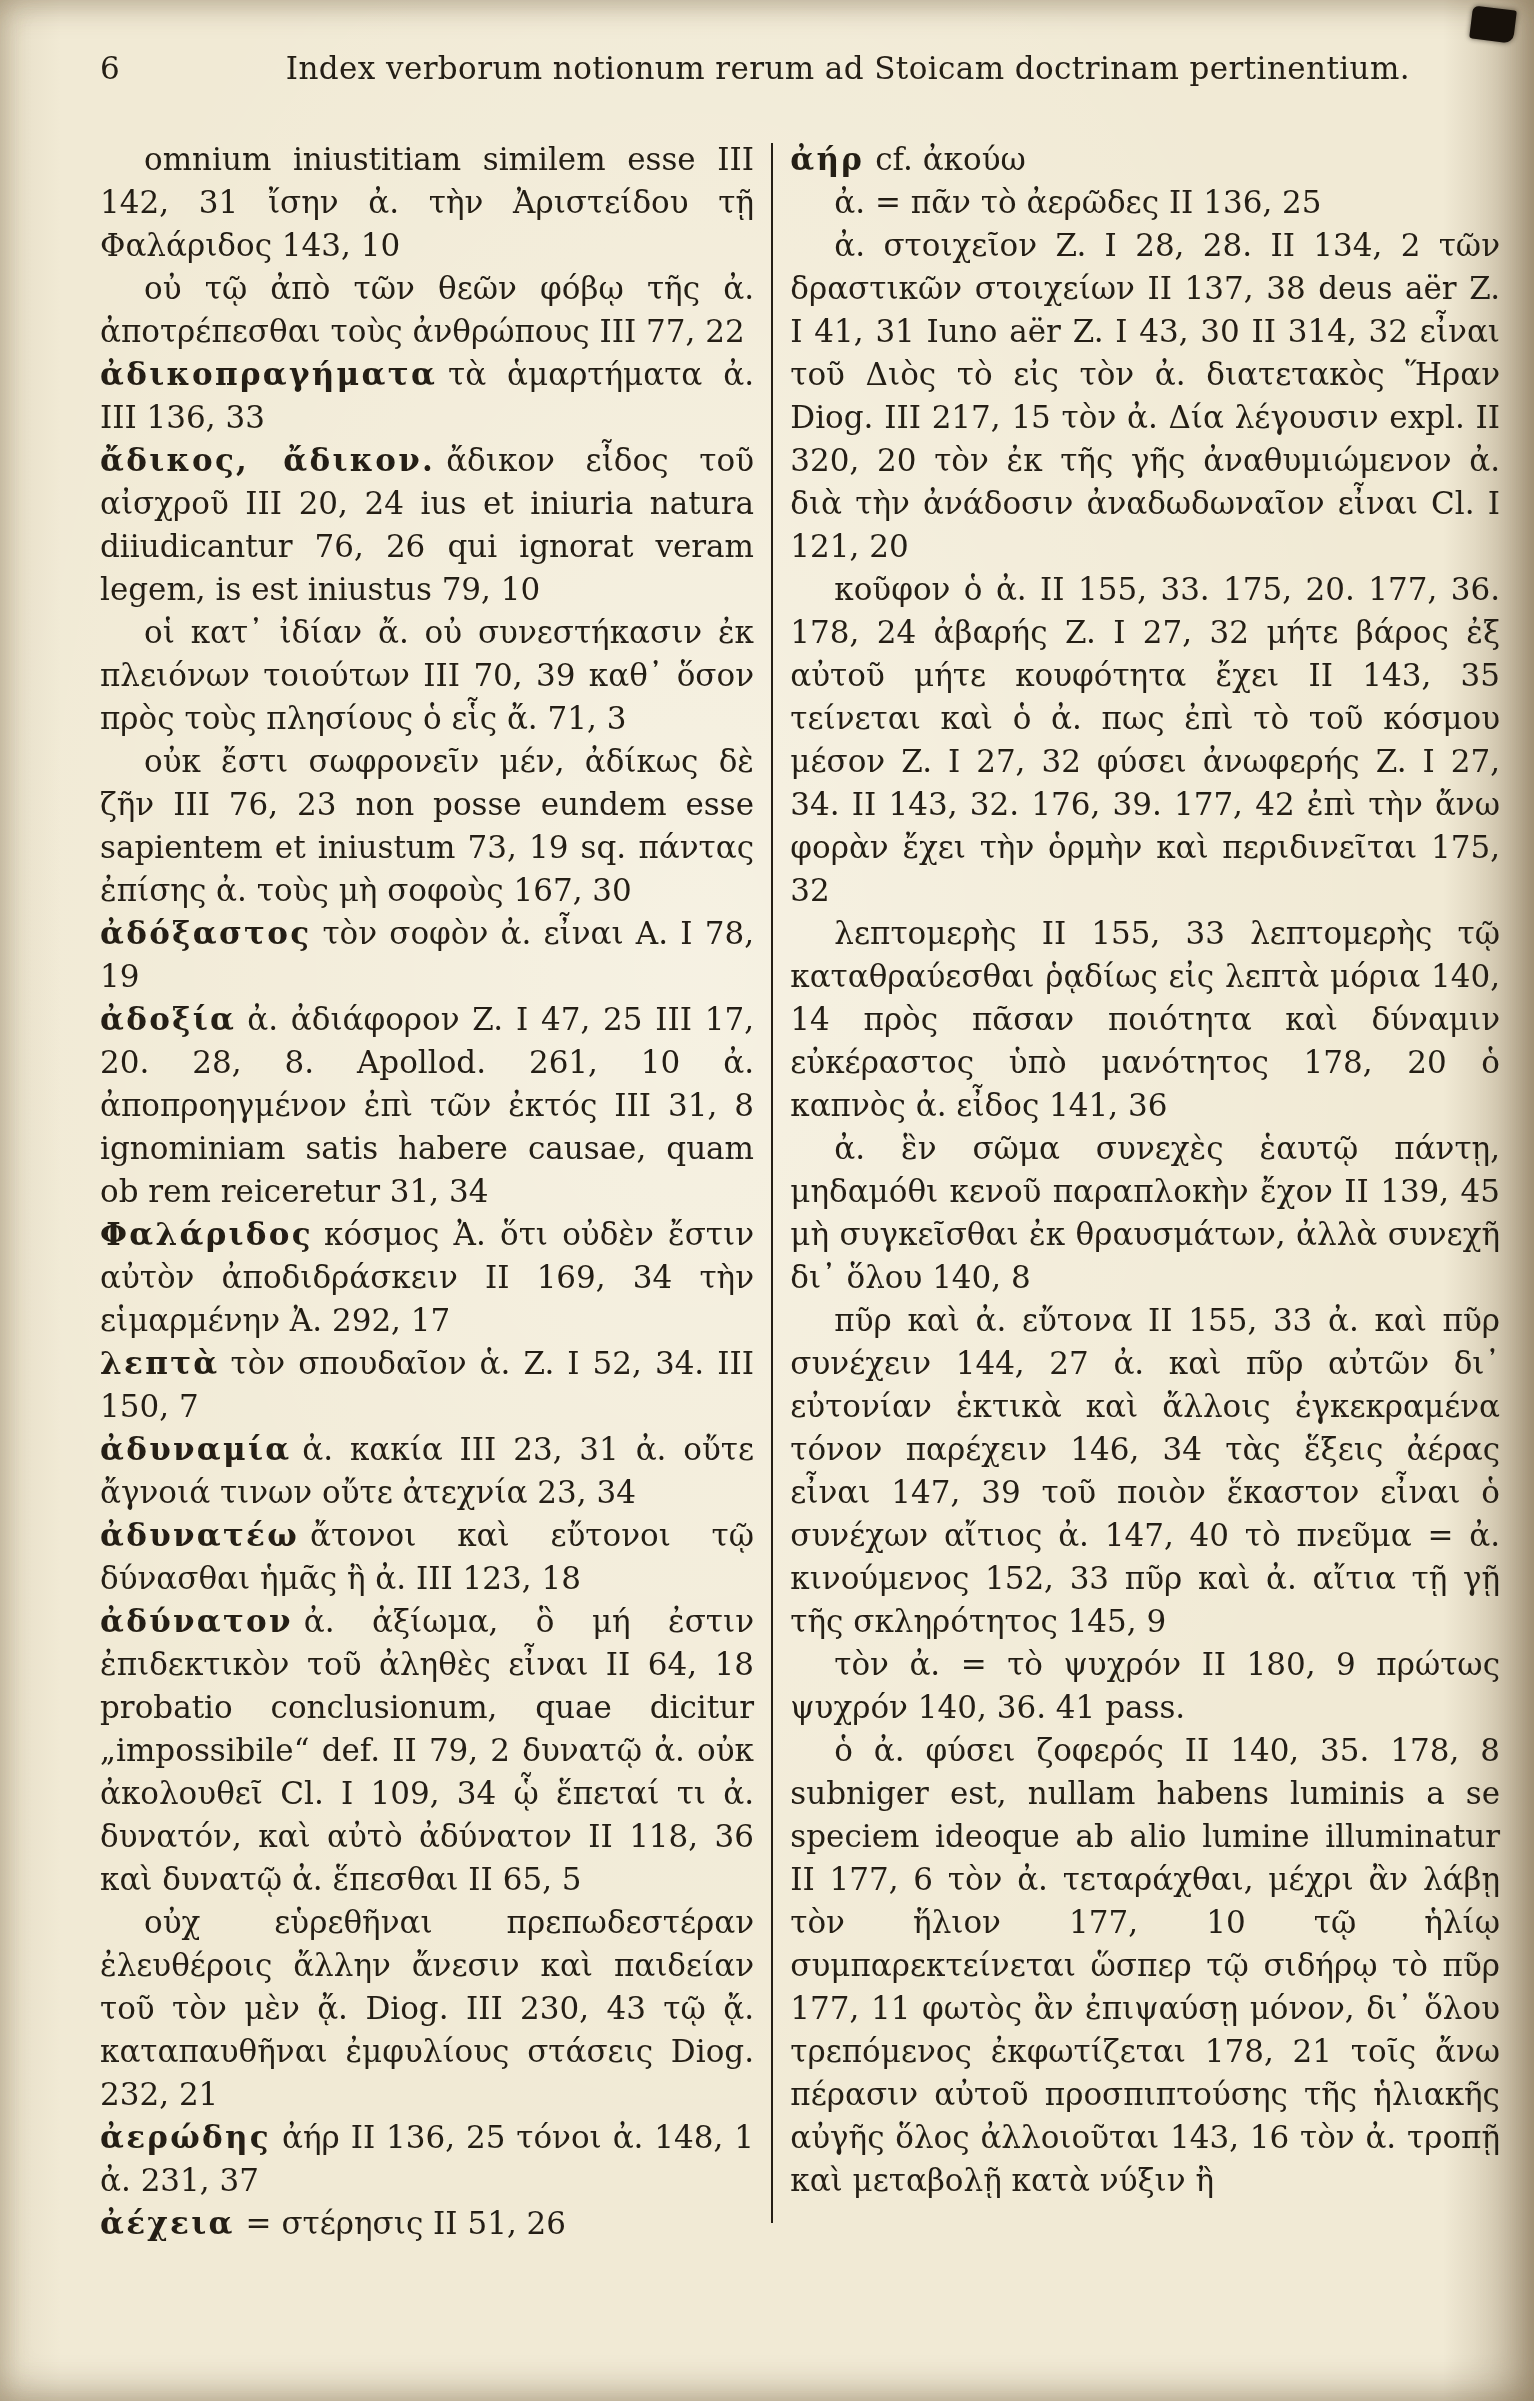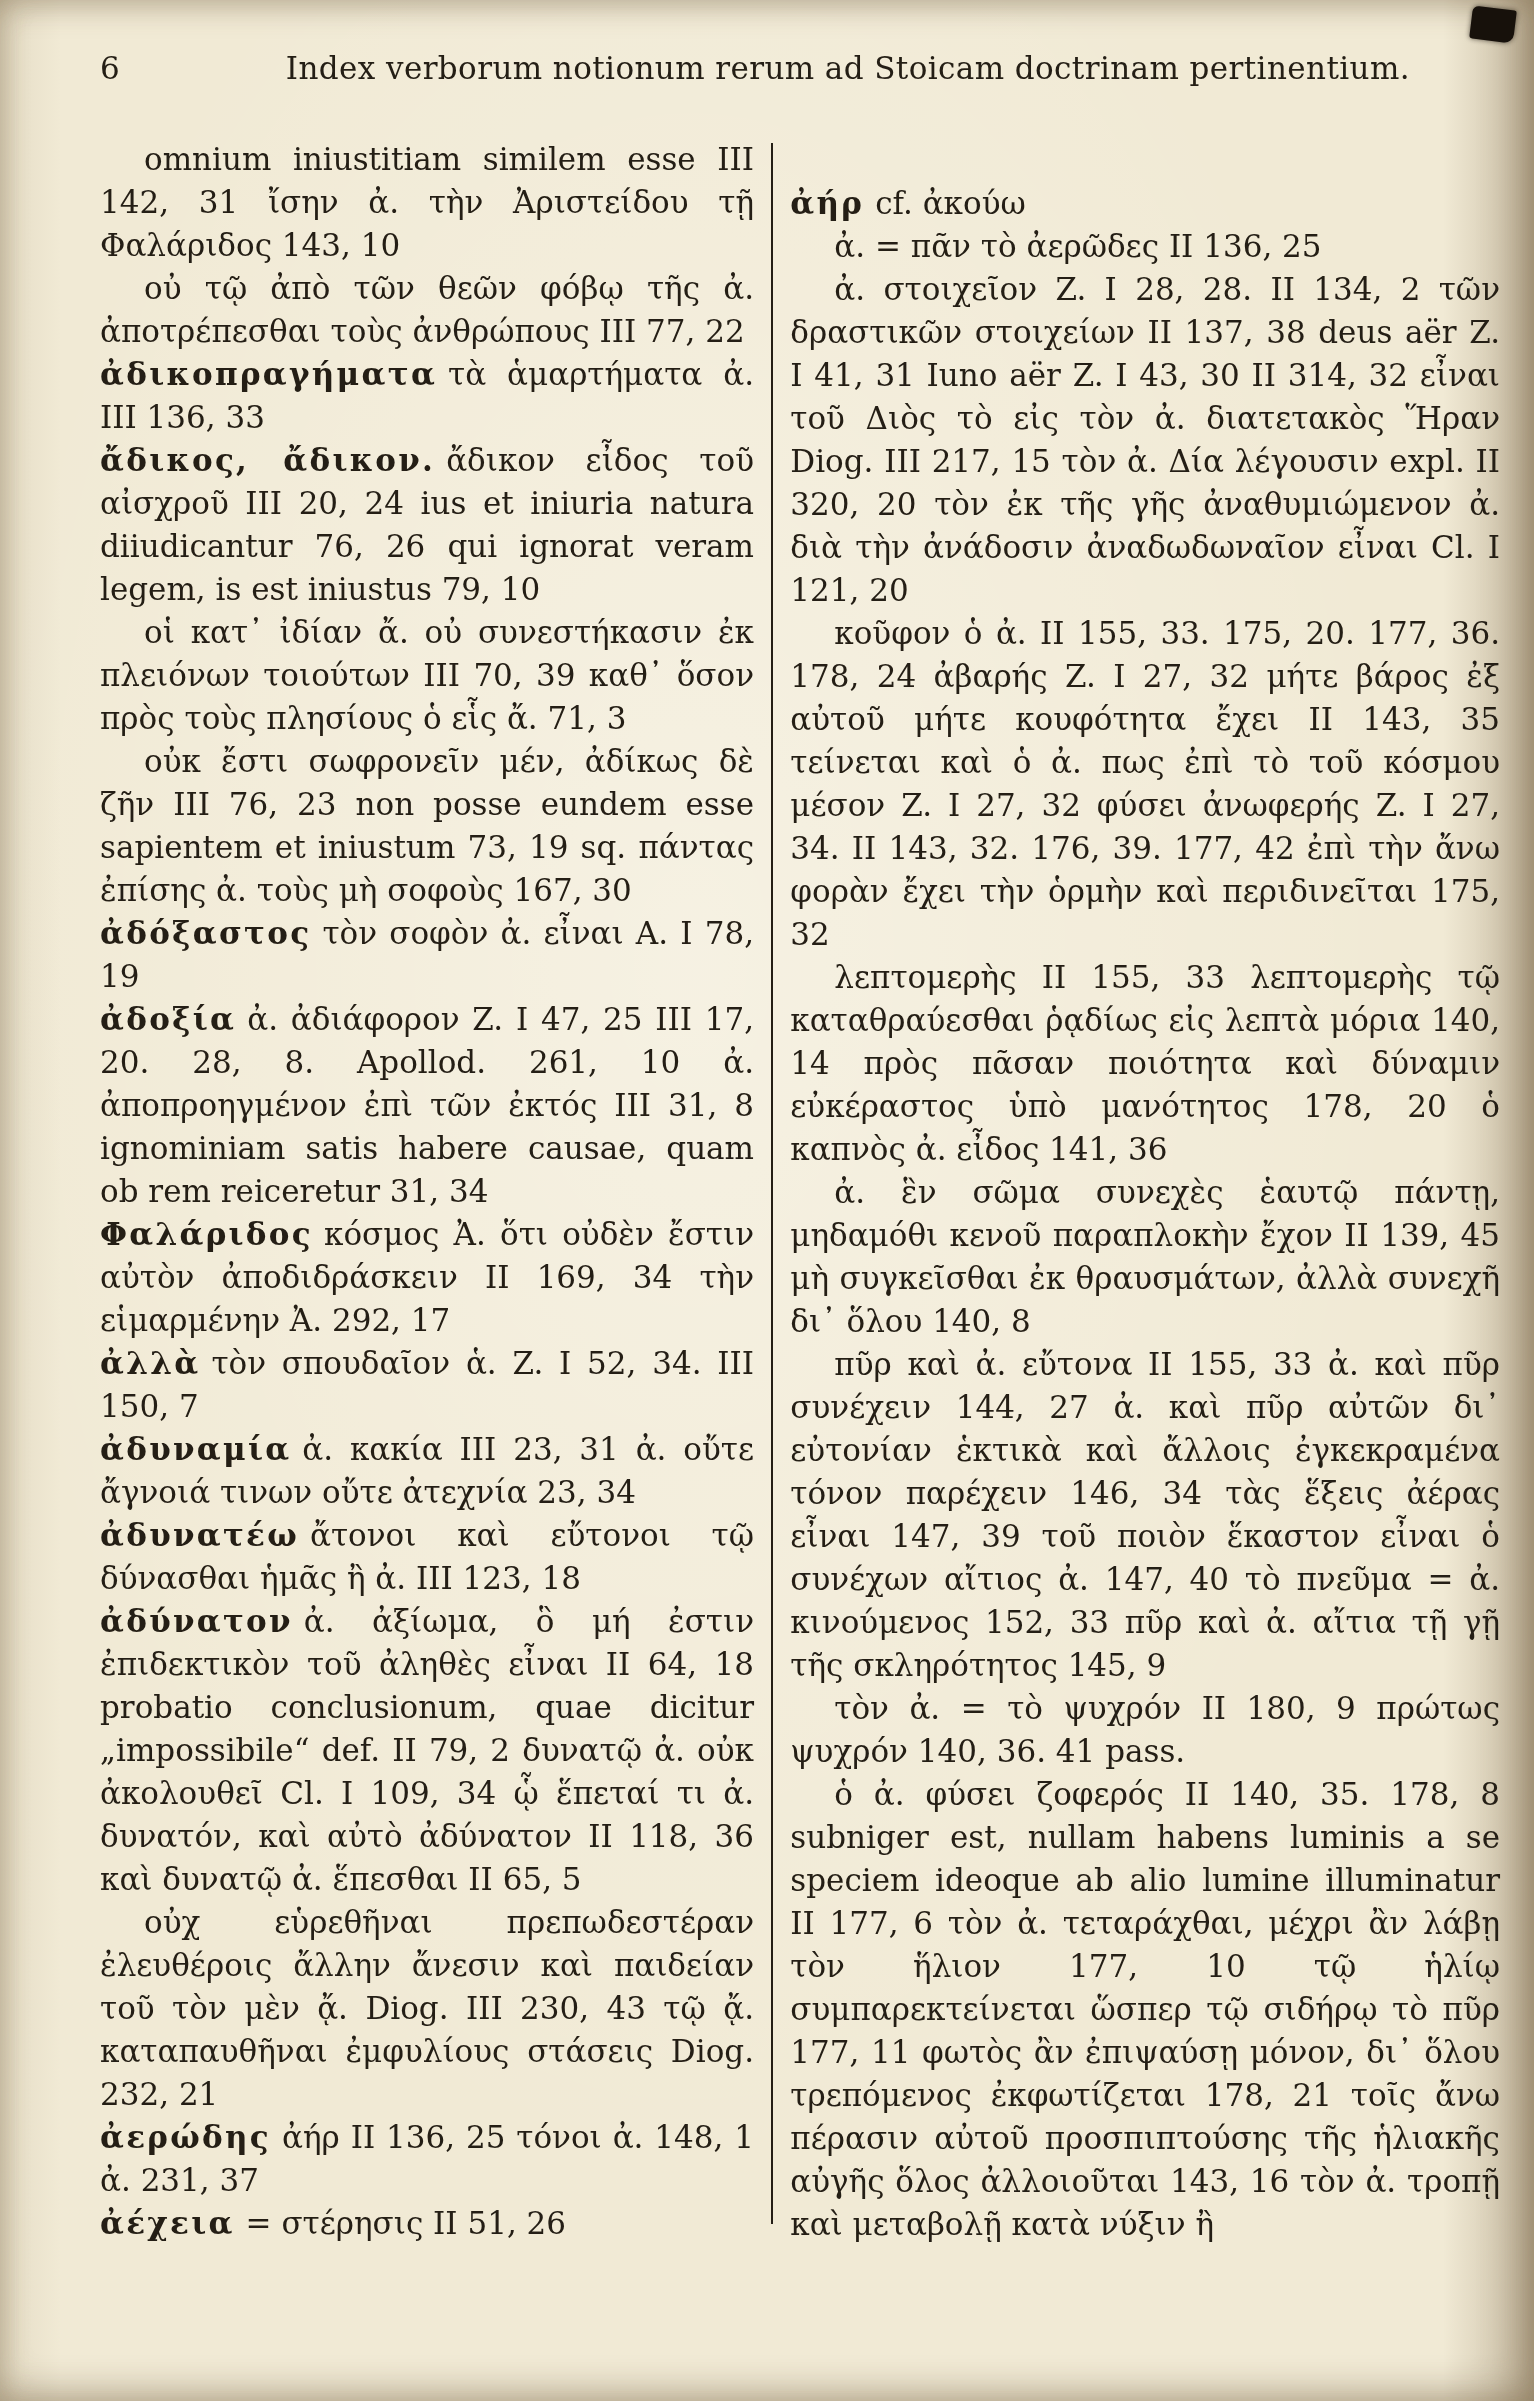--- a/index.html
+++ b/index.html
@@ -58,21 +58,20 @@
     align-items:stretch;
     padding:41px 35px 0 100px;
   }
   .column{
     width:654px;
     flex:0 0 654px;
   }
   .column.right{
     flex:1 1 auto;
     width:auto;
-    margin-top:44px;
   }
   .divider{
     flex:0 0 2.3px;
     background:var(--ink);
     margin:4.7px 17px 22px 17px;
   }
   .column p{
     margin:0;
     font-size:31px;
     line-height:43px;
@@ -104,21 +103,21 @@
     <section class="column left">
         <p class="entry indent"><span class="body">omnium iniustitiam similem esse III 142, 31 ἴσην ἀ. τὴν Ἀριστείδου τῇ Φαλάριδος 143, 10</span></p>
         <p class="entry indent"><span class="body">οὐ τῷ ἀπὸ τῶν θεῶν φόβῳ τῆς ἀ. ἀποτρέπεσθαι τοὺς ἀνθρώπους III 77, 22</span></p>
         <p class="entry"><b class="head">ἀδικοπραγήματα</b><span class="body">τὰ ἁμαρτήματα ἀ. III 136, 33</span></p>
         <p class="entry"><b class="head">ἄδικος, ἄδικον.</b><span class="body">ἄδικον εἶδος τοῦ αἰσχροῦ III 20, 24 ius et iniuria natura diiudicantur 76, 26 qui ignorat veram legem, is est iniustus 79, 10</span></p>
         <p class="entry indent"><span class="body">οἱ κατ᾽ ἰδίαν ἄ. οὐ συνεστήκασιν ἐκ πλειόνων τοιούτων III 70, 39 καθ᾽ ὅσον πρὸς τοὺς πλησίους ὁ εἷς ἄ. 71, 3</span></p>
         <p class="entry indent"><span class="body">οὐκ ἔστι σωφρονεῖν μέν, ἀδίκως δὲ ζῆν III 76, 23 non posse eundem esse sapientem et iniustum 73, 19 sq. πάντας ἐπίσης ἀ. τοὺς μὴ σοφοὺς 167, 30</span></p>
         <p class="entry"><b class="head">ἀδόξαστος</b><span class="body">τὸν σοφὸν ἀ. εἶναι A. I 78, 19</span></p>
         <p class="entry"><b class="head">ἀδοξία</b><span class="body">ἀ. ἀδιάφορον Z. I 47, 25 III 17, 20. 28, 8. Apollod. 261, 10 ἀ. ἀποπροηγμένον ἐπὶ τῶν ἐκτός III 31, 8 ignominiam satis habere causae, quam ob rem reiceretur 31, 34</span></p>
         <p class="entry"><b class="head">Φαλάριδος</b><span class="body">κόσμος Ἀ. ὅτι οὐδὲν ἔστιν αὐτὸν ἀποδιδράσκειν II 169, 34 τὴν εἱμαρμένην Ἀ. 292, 17</span></p>
-        <p class="entry"><b class="head">ἀλλὰ</b><span class="body">τὸν σπουδαῖον ἁ. Z. I 52, 34. III 150, 7</span></p>
+        <p class="entry"><b class="head">λεπτὰ</b><span class="body">τὸν σπουδαῖον ἁ. Z. I 52, 34. III 150, 7</span></p>
         <p class="entry"><b class="head">ἀδυναμία</b><span class="body">ἀ. κακία III 23, 31 ἀ. οὔτε ἄγνοιά τινων οὔτε ἀτεχνία 23, 34</span></p>
         <p class="entry"><b class="head">ἀδυνατέω</b><span class="body">ἄτονοι καὶ εὔτονοι τῷ δύνασθαι ἡμᾶς ἢ ἀ. III 123, 18</span></p>
         <p class="entry"><b class="head">ἀδύνατον</b><span class="body">ἀ. ἀξίωμα, ὃ μή ἐστιν ἐπιδεκτικὸν τοῦ ἀληθὲς εἶναι II 64, 18 probatio conclusionum, quae dicitur „impossibile“ def. II 79, 2 δυνατῷ ἀ. οὐκ ἀκολουθεῖ Cl. I 109, 34 ᾧ ἕπεταί τι ἀ. δυνατόν, καὶ αὐτὸ ἀδύνατον II 118, 36 καὶ δυνατῷ ἀ. ἕπεσθαι II 65, 5</span></p>
         <p class="entry indent"><span class="body">οὐχ εὑρεθῆναι πρεπωδεστέραν ἐλευθέροις ἄλλην ἄνεσιν καὶ παιδείαν τοῦ τὸν μὲν ᾄ. Diog. III 230, 43 τῷ ᾄ. καταπαυθῆναι ἐμφυλίους στάσεις Diog. 232, 21</span></p>
         <p class="entry"><b class="head">ἀερώδης</b><span class="body">ἀήρ II 136, 25 τόνοι ἀ. 148, 1 ἀ. 231, 37</span></p>
         <p class="entry"><b class="head">ἀέχεια</b><span class="body">= στέρησις II 51, 26</span></p>
       </section>
     <div class="divider"></div>
     <section class="column right">
         <p class="entry"><b class="head">ἀήρ</b><span class="body">cf. ἀκούω</span></p>

